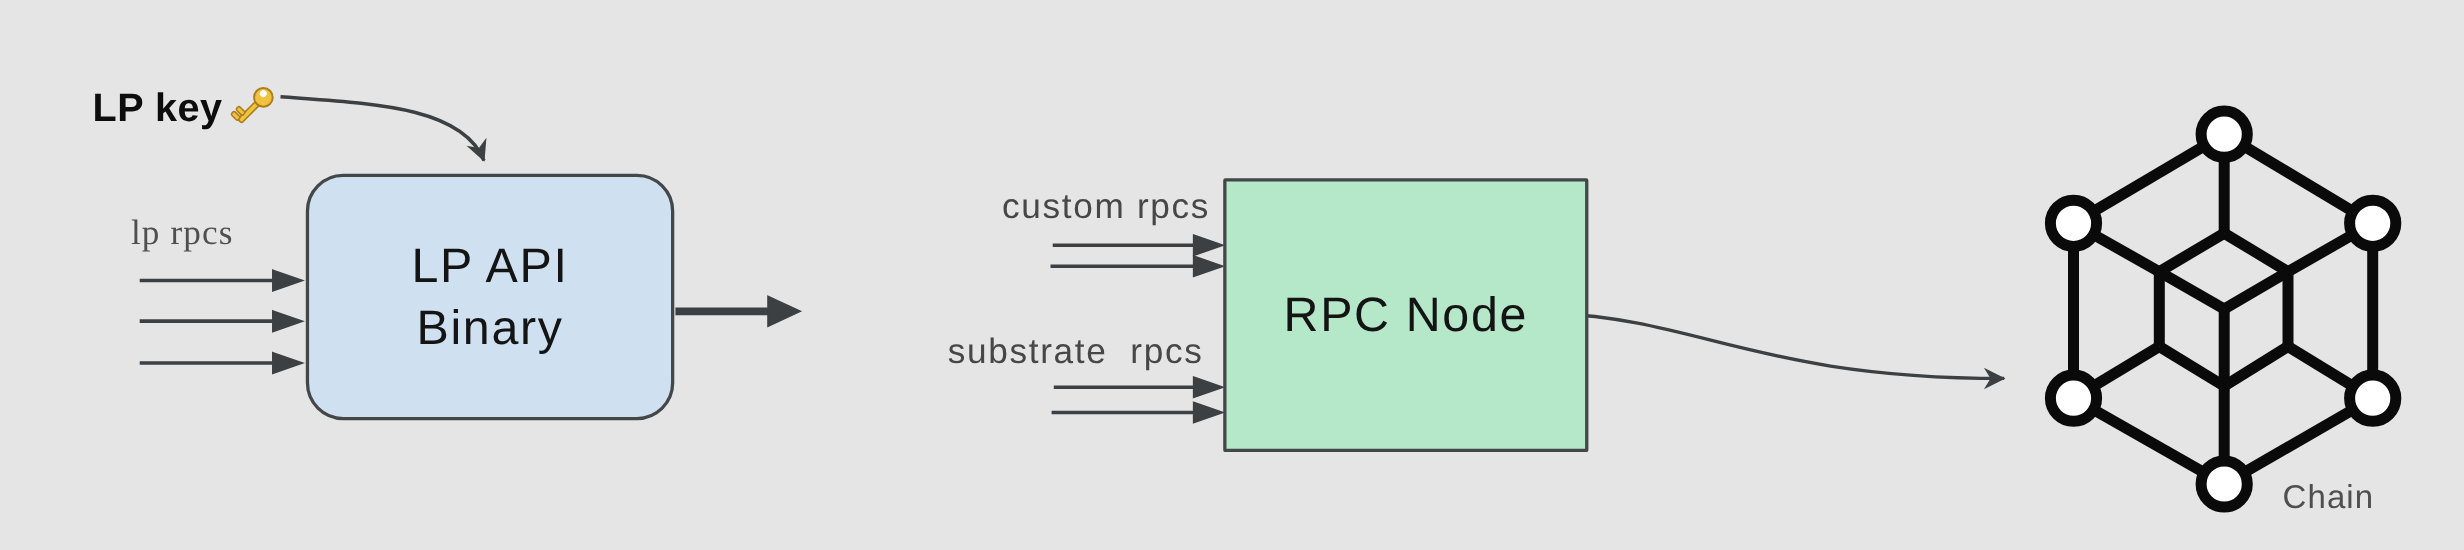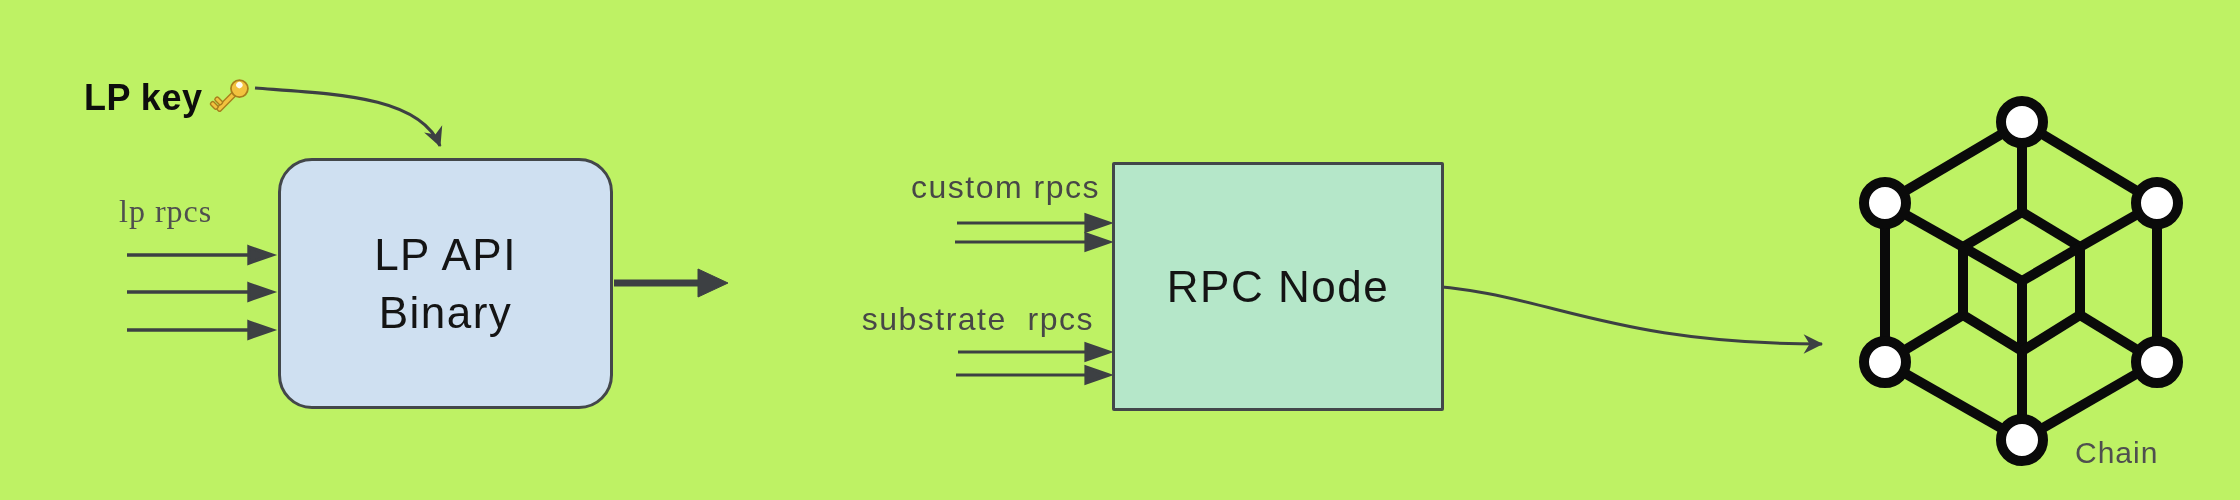--- a/index.html
+++ b/index.html
@@ -1,33 +1,33 @@
 <!DOCTYPE html>
 <html><head>
 <meta charset="utf-8">
 <style>
   html,body{margin:0;padding:0;background:#ffffff;}
   .canvas{
-    position:relative;width:2240px;height:500px;background:#bef264;
+    position:relative;width:2240px;height:500px;background:#e5e5e5;
     font-family:"Liberation Sans",sans-serif;overflow:hidden;
   }
   .layer{position:absolute;left:0;top:0;width:2240px;height:500px;}
   .label{position:absolute;line-height:1.1;color:#4f4f4f;white-space:pre;}
   .label-lp-key{left:84px;top:78px;font-size:36px;font-weight:bold;color:#0d0d0d;letter-spacing:0.5px;}
   .label-lp-rpcs{left:119px;top:194px;font-size:32px;letter-spacing:1px;font-family:Liberation Serif, serif;}
   .label-custom-rpcs{right:1140px;top:170px;font-size:32px;letter-spacing:1.5px;color:#474747;}
   .label-substrate-rpcs{right:1146px;top:302px;font-size:32px;letter-spacing:1.5px;color:#474747;}
   .label-chain{left:2075px;top:436px;font-size:30px;letter-spacing:1px;color:#4f4f4f;text-align:right;}
   .node{
     position:absolute;display:flex;align-items:center;justify-content:center;
     text-align:center;font-size:44px;color:#141414;letter-spacing:1.5px;
     white-space:pre-line;line-height:1.3;box-sizing:border-box;
     border:3px solid #43474a;
   }
-  .node-lp-api{left:278px;top:158px;width:335px;height:251px;background:#cfe0f1;border-radius:34px;}
+  .node-lp-api{left:278px;top:158px;width:335px;height:224px;background:#cfe0f1;border-radius:34px;}
   .node-rpc{left:1112px;top:162px;width:332px;height:249px;background:#b5e7c9;border-radius:2px;}
   .keyicon{position:absolute;left:208px;top:74px;width:46px;height:46px;}
   svg{display:block;}
 </style>
 </head>
 <body>
 
 <div class="canvas">
 
   <svg class="layer" viewBox="0 0 2240 500">

